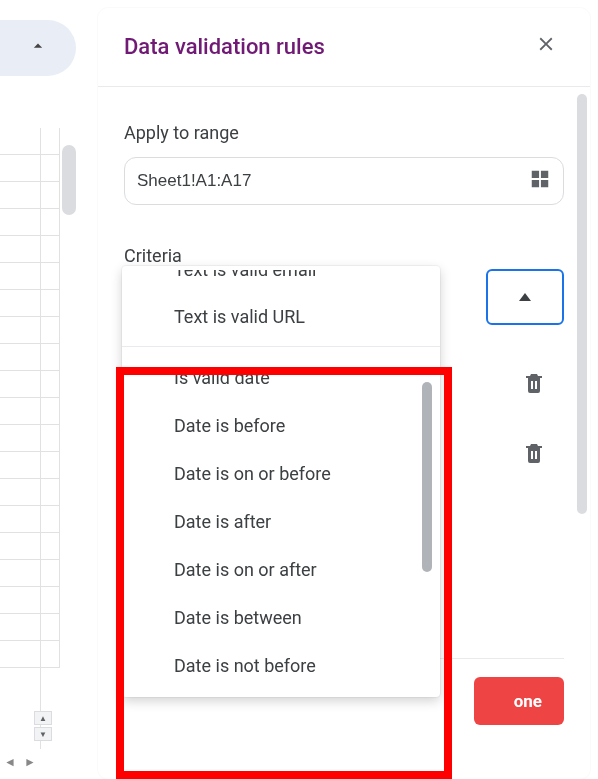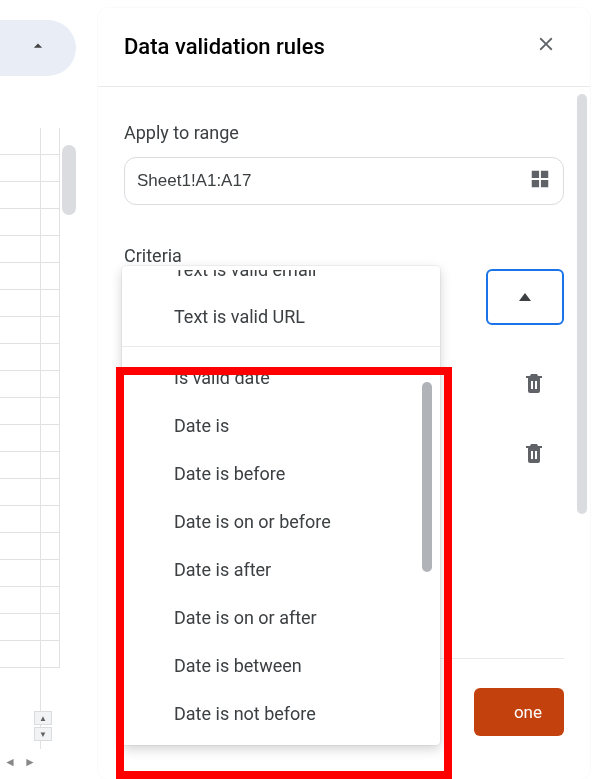--- a/index.html
+++ b/index.html
@@ -106,21 +106,21 @@
     .panel-header {
       display: flex;
       align-items: center;
       justify-content: space-between;
       padding: 20px 26px 22px 26px;
       border-bottom: 1px solid #e8eaed;
     }
     .panel-title {
       font-size: 22px;
       font-weight: 500;
-      color: #000000;
+      color: #701a75;
     }
     .close-btn {
       width: 36px;
       height: 36px;
       display: flex;
       align-items: center;
       justify-content: center;
       border-radius: 50%;
       cursor: pointer;
     }
@@ -237,32 +237,32 @@
     .trash-btn {
       width: 28px;
       height: 28px;
       cursor: pointer;
     }
     .trash-btn svg { width: 24px; height: 24px; fill: #5f6368; }
     
     .done-btn {
       position: absolute;
       right: 26px;
-      bottom: 43px;
+      bottom: 54px;
       height: 48px;
       width: 90px;
-      background: #c2410c;
+      background: #ef4444;
       color: #fff;
       border-radius: 6px;
       display: flex;
       align-items: center;
       justify-content: flex-end;
       padding-right: 22px;
       font-size: 17px;
-      font-weight: 400;
+      font-weight: 700;
       cursor: pointer;
     }
     
     .panel-footer-line {
       position: absolute;
       left: 26px;
       right: 26px;
       bottom: 120px;
       height: 1px;
       background: #e8eaed;
@@ -354,23 +354,20 @@
     </div>
 
     <div class="dropdown">
       <div class="cutoff">Text is valid email</div>
       <div class="opt">
           <span>Text is valid URL</span>
         </div>
       <div class="divider"></div>
       <div class="opt">
           <span>Is valid date</span>
-        </div>
-      <div class="opt">
-          <span>Date is</span>
         </div>
       <div class="opt">
           <span>Date is before</span>
         </div>
       <div class="opt">
           <span>Date is on or before</span>
         </div>
       <div class="opt">
           <span>Date is after</span>
         </div>

